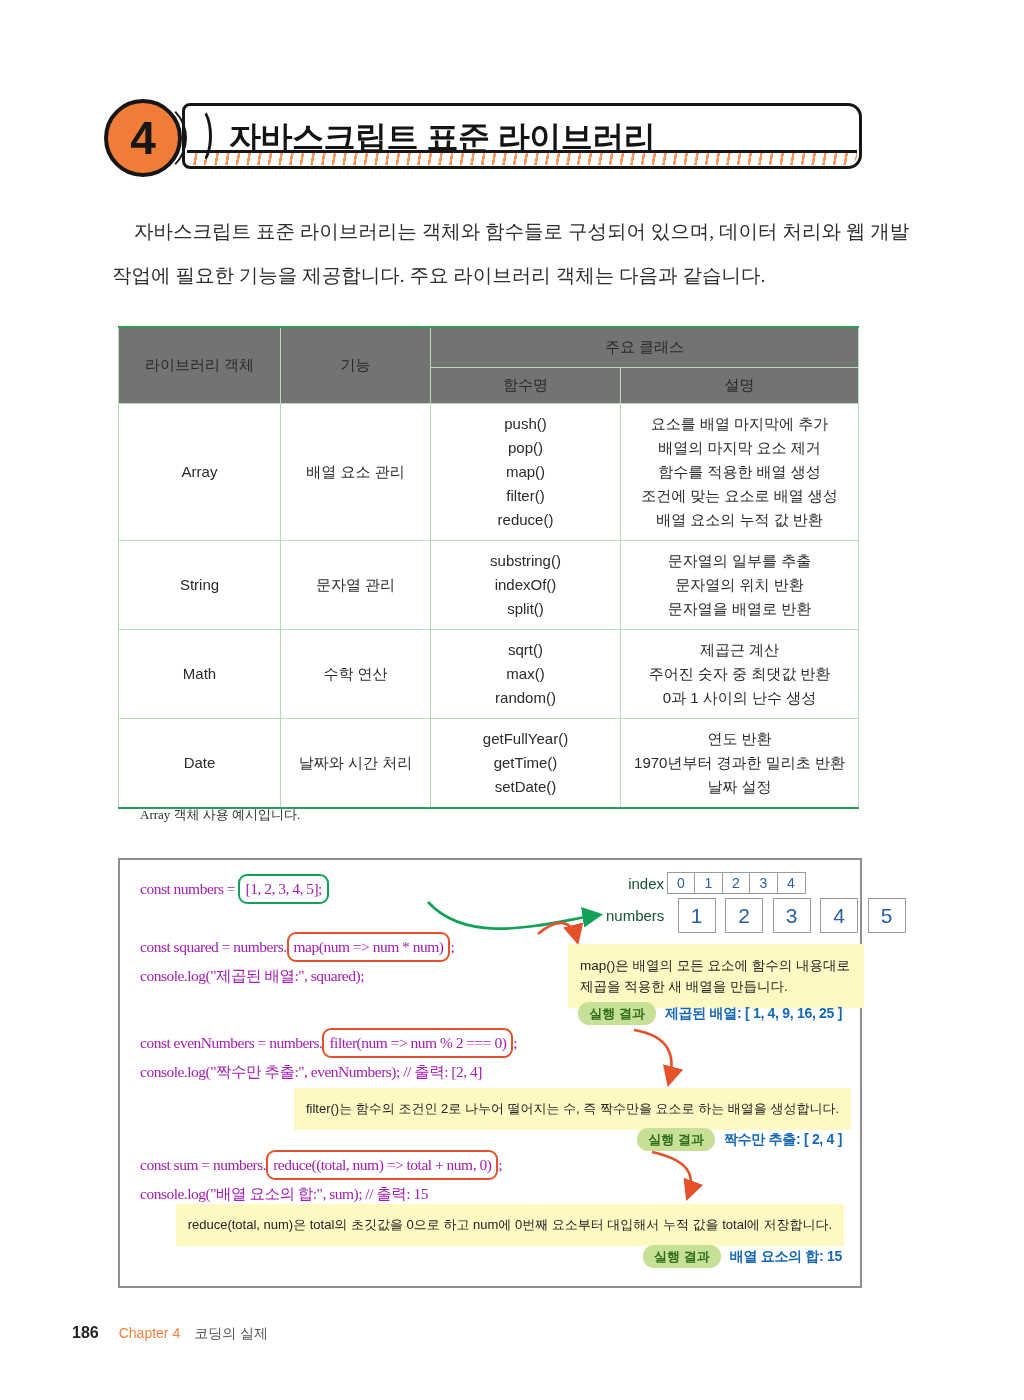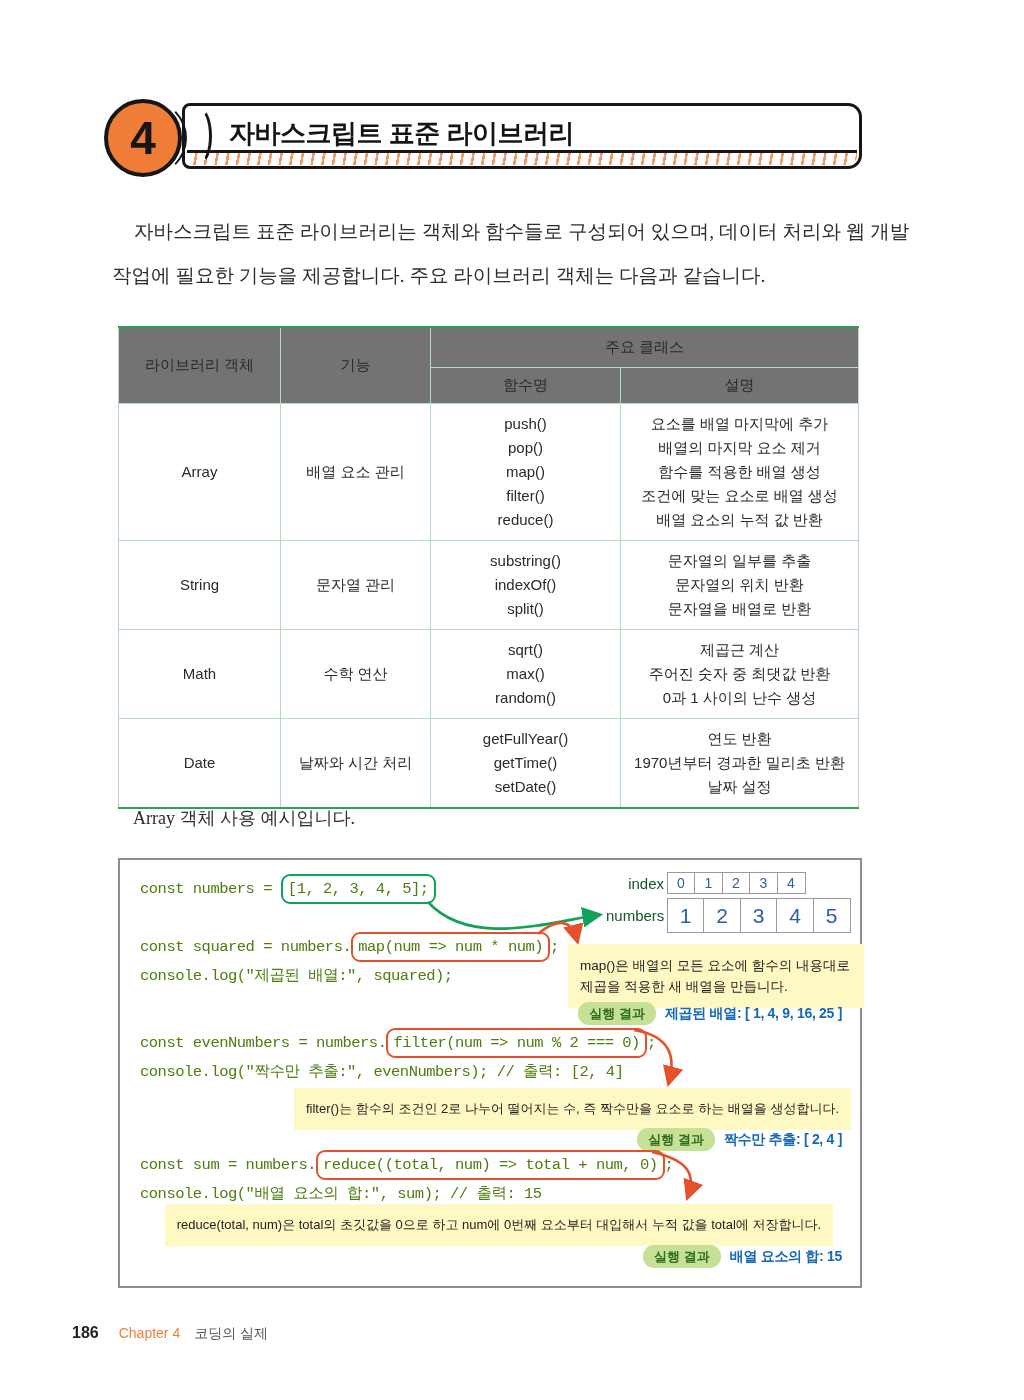--- a/index.html
+++ b/index.html
@@ -6,21 +6,21 @@
   html,body { background:#ffffff; }
   body { font-family:"Liberation Sans", sans-serif; }
   .page { position:relative; width:1024px; height:1400px; background:#fff; margin:0 auto; overflow:hidden; }
 
   
   .chapter-bar { position:absolute; left:182px; top:103px; width:680px; height:66px;
     background:#fff; border:3.5px solid #161616; border-radius:8px 14px 14px 8px; }
   .chapter-bar::after { content:""; position:absolute; left:2px; right:2px; bottom:1px; height:12px;
     border-top:3px solid #161616; border-radius:0 0 9px 3px;
     background:repeating-linear-gradient(100deg,#ffffff 0 8px,#f5975c 8px 10.5px); }
-  .chapter-bar .bar-title { display:block; padding:10px 0 0 44px; font-size:26px; font-weight:800;
+  .chapter-bar .bar-title { display:block; padding:10px 0 0 44px; font-size:32px; font-weight:800;
     color:#141414; letter-spacing:-0.5px; }
   .bar-arc { position:absolute; left:186px; top:107px; width:26px; height:58px; border:3px solid #161616;
     border-radius:50%; border-top-color:transparent; border-left-color:transparent; border-bottom-color:transparent; }
   .chapter-circle { position:absolute; left:104px; top:99px; width:78px; height:78px; border-radius:50%;
     background:#ef7d37; border:4px solid #161616; display:flex; align-items:center; justify-content:center;
     font-size:46px; font-weight:800; color:#161616; z-index:3; }
   .chapter-circle::after { content:""; position:absolute; top:-3px; left:4px; right:-9px; bottom:-3px;
     border-radius:50%; border:2.5px solid transparent; border-right-color:#161616; }
 
   
@@ -32,41 +32,41 @@
   table.lib { width:740px; border-collapse:collapse; table-layout:fixed;
     border-top:2.5px solid #2f9e54; border-bottom:2.5px solid #2f9e54; }
   table.lib th, table.lib td { border:1px solid #b5dcbc; font-size:15px; color:#2a2a2a; vertical-align:middle; }
   table.lib th { background:#737373; font-weight:500; height:40px; }
   table.lib tr.sub th { height:36px; }
   table.lib td { text-align:center; padding:8px 4px; line-height:24px; }
   td.desc { text-align:left; padding-left:14px; }
   .c1{width:162px;} .c2{width:150px;} .c3{width:190px;} .c4{width:238px;}
 
   
-  .caption { position:absolute; left:133px; top:806px; font-family:"Liberation Serif", serif;
-    font-size:18px; color:#2d2d2d; }
+  .caption { position:absolute; left:140px; top:806px; font-family:"Liberation Serif", serif;
+    font-size:13px; color:#2d2d2d; }
 
   
   .code-panel { position:absolute; left:118px; top:858px; width:744px; height:430px;
     border:2px solid #8e8e8e; background:#fff; }
   .code-line { position:absolute; left:20px; height:30px; line-height:30px; white-space:pre;
-    font-family:Liberation Mono, monospace; font-size:15.5px; letter-spacing:-0.5px; color:#4d7c0f;text-align:center; }
+    font-family:Liberation Serif, serif; font-size:15.5px; letter-spacing:-0.5px; color:#a21caf;text-align:center; }
   .hl { display:inline-block; padding:0 5px; border-radius:9px; line-height:26px; }
   .hl-green { border:2.5px solid #12a158; }
   .hl-orange { border:2.5px solid #e4512b; }
 
   
   .diagram { position:absolute; left:486px; top:12px; }
   .drow { display:flex; align-items:center; }
   .dlabel { width:62px; text-align:right; padding-right:4px; font-size:15px; color:#14532d; }
   .idx-cell { width:29px; height:22px; border:1.5px solid #9a9a9a; margin-left:-1.5px;
     display:flex; align-items:center; justify-content:center; font-size:14px; color:#2b5fa5; background:#fff; }
   .num-cell { width:38px; height:35px; border:1.5px solid #9a9a9a; margin-left:-1.5px;
     display:flex; align-items:center; justify-content:center; font-size:21px; font-weight:500; color:#2b5fa5; background:#fff; }
-  .drow + .drow { margin-top:4px; }
+  .drow + .drow { margin-top:4px;gap:11px; }
 
   
   .callout { position:absolute; background:#fef9c3; border-radius:0; color:#222;
     font-size:13px; line-height:20px; padding:11px 12px; white-space:nowrap; }
   .callout.wrap { white-space:normal; font-size:13.5px; line-height:21px; }
 
   
   .result-row { position:absolute; right:18px; display:flex; align-items:center; gap:9px; }
   .run-badge { background:#c6e096; color:#2f6b1d; font-size:13px; font-weight:700;
     padding:2.5px 11px; border-radius:11px; white-space:nowrap; }
@@ -228,21 +228,21 @@
     <div class="code-line" style="top:168px;"><span>const evenNumbers = numbers.</span><span class="hl hl-orange">filter(num =&gt; num % 2 === 0)</span><span>;</span></div>
     <div class="code-line" style="top:197px;">console.log("짝수만 추출:", evenNumbers); // 출력: [2, 4]</div>
     <div class="callout" style="right:9px; top:228px;">filter()는 함수의 조건인 2로 나누어 떨어지는 수, 즉 짝수만을 요소로 하는 배열을 생성합니다.</div>
     <div class="result-row" style="top:268px;">
       <span class="run-badge">실행 결과</span>
       <span class="result-text">짝수만 추출: [ 2, 4 ]</span>
     </div>
 
     <div class="code-line" style="top:290px;"><span>const sum = numbers.</span><span class="hl hl-orange">reduce((total, num) =&gt; total + num, 0)</span><span>;</span></div>
     <div class="code-line" style="top:319px;">console.log("배열 요소의 합:", sum); // 출력: 15</div>
-    <div class="callout" style="right:27px; top:344px;">reduce(total, num)은 total의 초깃값을 0으로 하고 num에 0번째 요소부터 대입해서 누적 값을 total에 저장합니다.</div>
+    <div class="callout" style="right:16px; top:344px;">reduce(total, num)은 total의 초깃값을 0으로 하고 num에 0번째 요소부터 대입해서 누적 값을 total에 저장합니다.</div>
     <div class="result-row" style="top:385px;">
       <span class="run-badge">실행 결과</span>
       <span class="result-text">배열 요소의 합: 15</span>
     </div>
 
   </div>
 
   <div class="footer">
     <span class="pageno">186</span>
     <span class="chap-label">Chapter 4</span>

